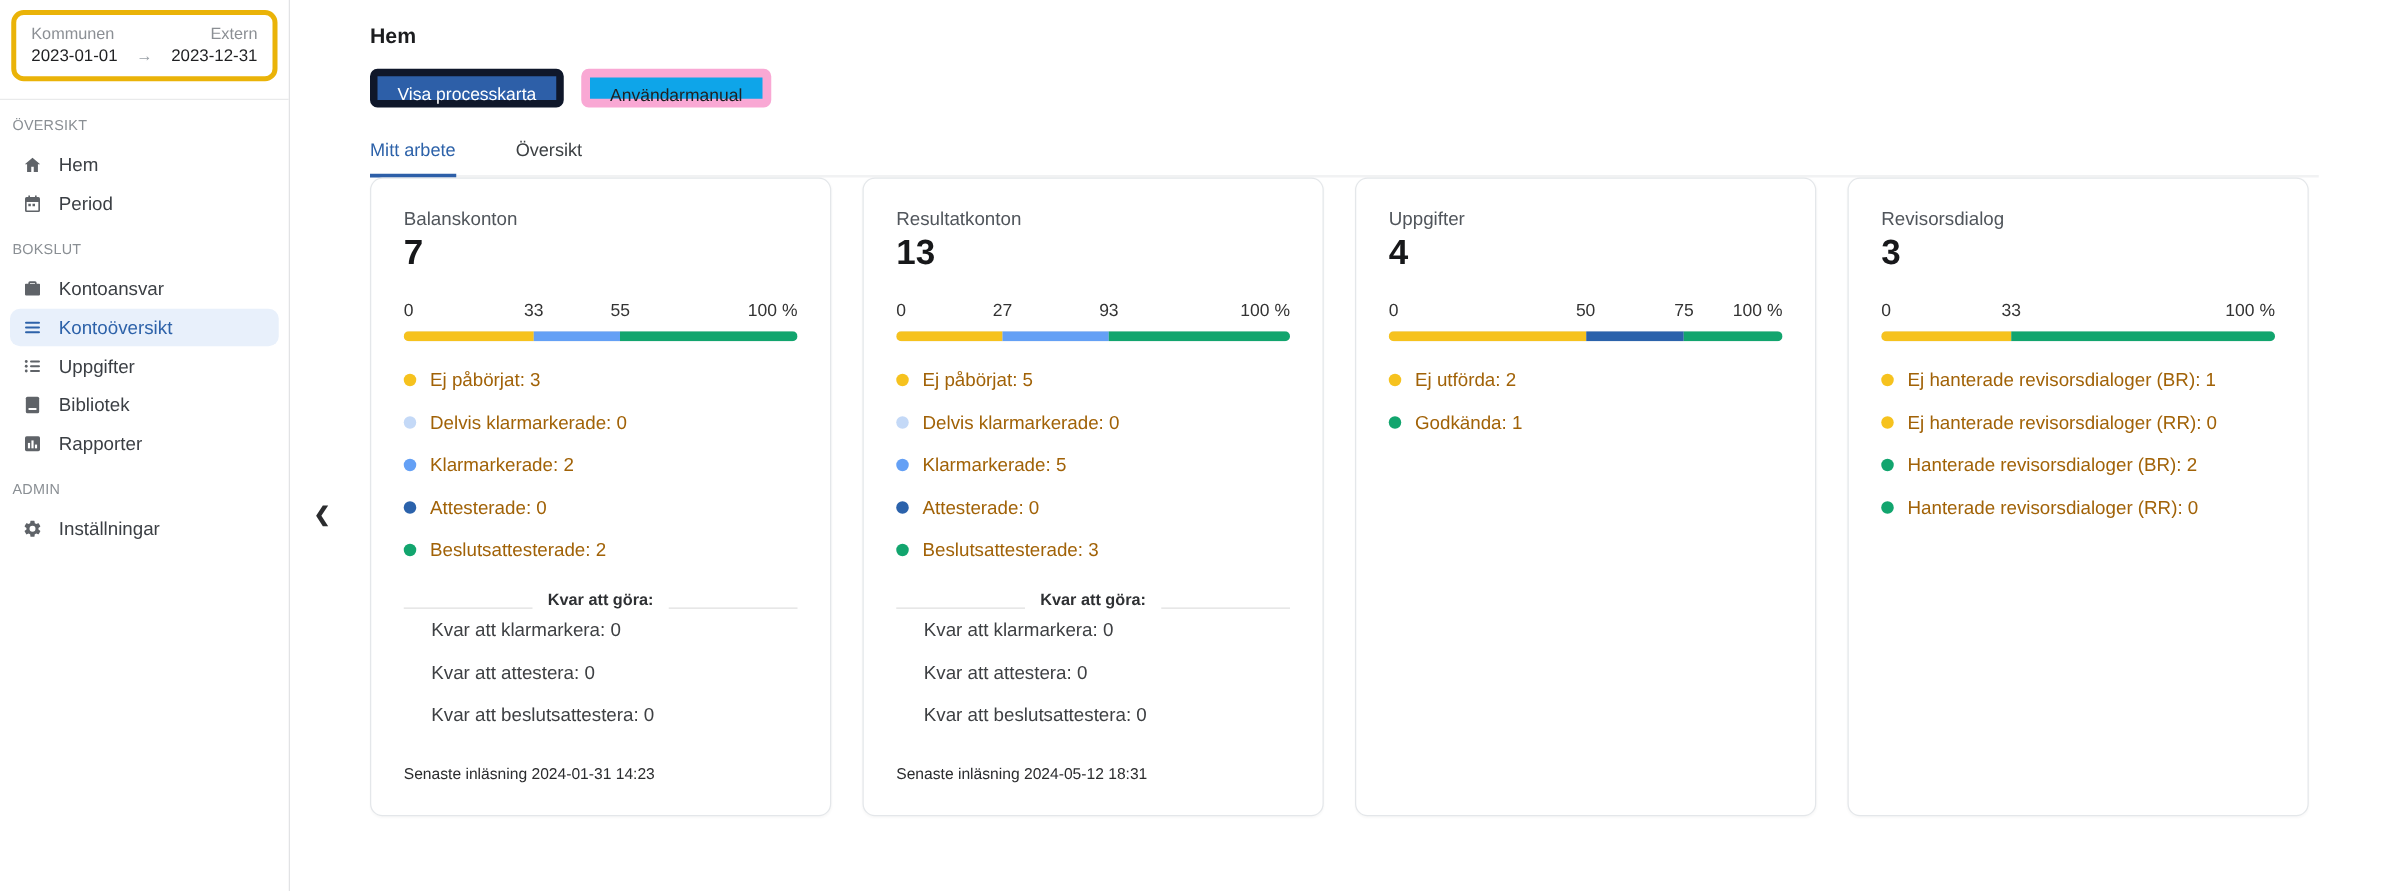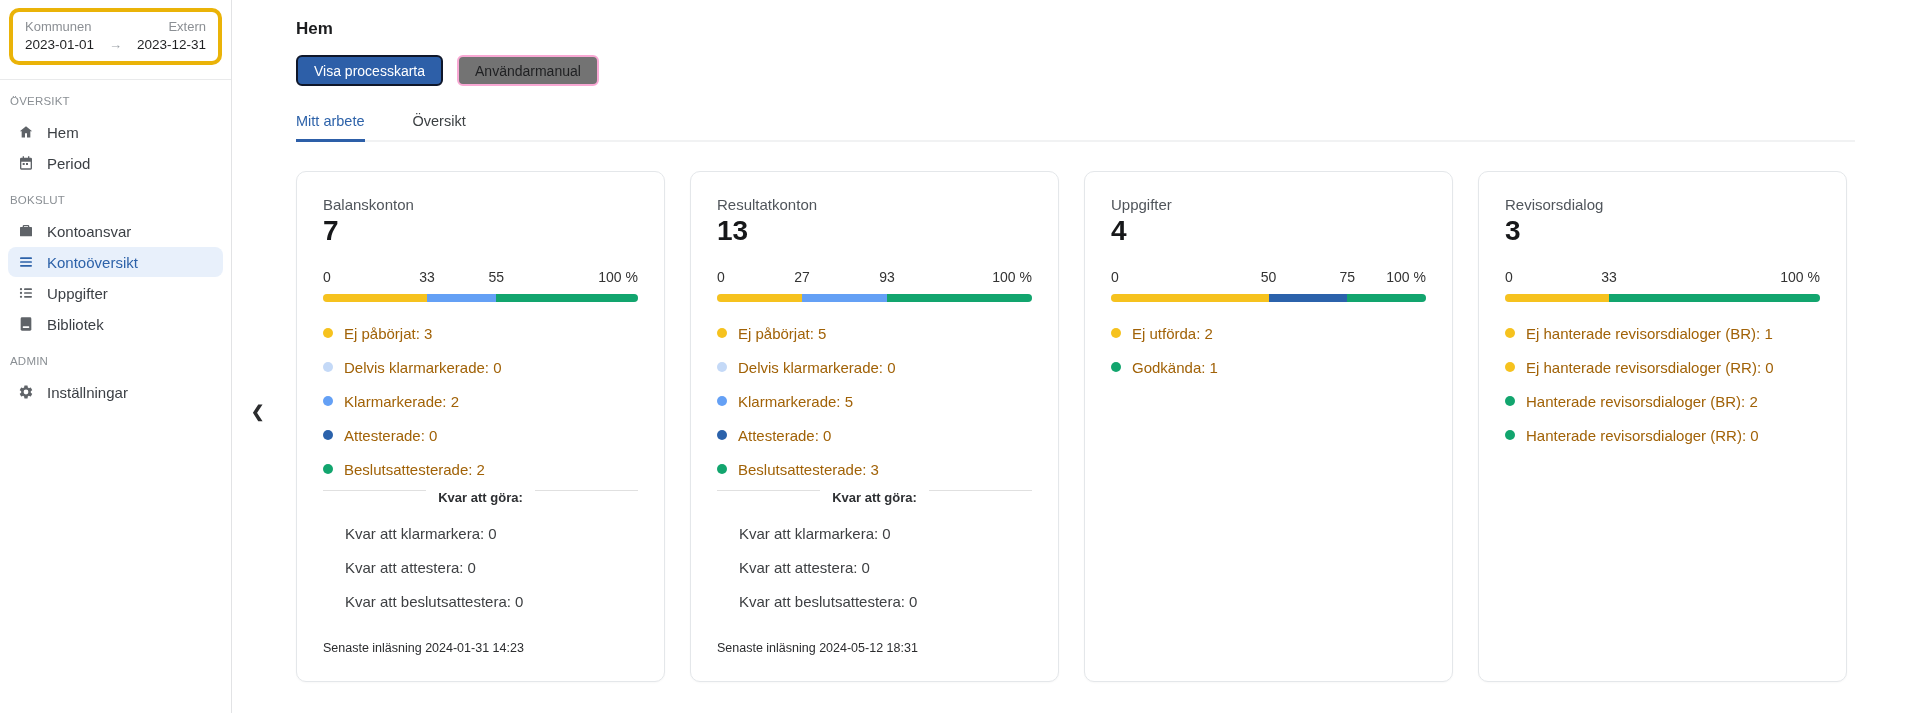--- a/index.html
+++ b/index.html
@@ -31,42 +31,42 @@
 
   
   .collapse-btn{position:absolute;left:247px;top:398px;background:transparent;border:none;
     font-size:16px;font-weight:bold;color:#2b2c2e;cursor:pointer;padding:4px;font-family:inherit;}
 
   
   main{flex:1;box-sizing:border-box;padding:18px 50px 0 64px;background:#fff;min-width:0;}
   h1{font-size:17px;line-height:22px;margin:0;font-weight:700;color:#1c1d1f;}
   .btn-row{margin-top:15px;display:flex;gap:14px;}
   .btn{height:31px;padding:0 16px;border-radius:6px;font-size:14px;font-family:inherit;cursor:pointer;line-height:29px;}
-  .btn.primary{background:#2d5fa8;color:#fff;border:2px solid #0f172a;}
-  .btn.secondary{background:#737373;color:#1f2022;border:2px solid #f9a8d4;}
+  .btn.primary{background:#2d5fa8;color:#fff;border:6px solid #0f172a;}
+  .btn.secondary{background:#0ea5e9;color:#1f2022;border:7px solid #f9a8d4;}
   .tabs{margin-top:27px;display:flex;gap:48px;border-bottom:2px solid #f1f2f3;}
   .tab{padding-bottom:10px;font-size:14.5px;color:#3c4043;cursor:pointer;margin-bottom:-2px;}
   .tab.active{color:#2d62a9;border-bottom:3px solid #2d5fa8;}
 
   
-  .cards{margin-top:29px;display:flex;gap:25px;}
+  .cards{display:flex;gap:25px;}
   .card{width:369px;min-width:369px;height:511px;box-sizing:border-box;background:#fff;
     border:1px solid #e4e7ea;border-radius:10px;padding:24px 26px;
     display:flex;flex-direction:column;box-shadow:0 1px 2px rgba(0,0,0,.03);}
   .card-title{font-size:15px;color:#50555b;}
   .card-count{font-size:28px;font-weight:700;color:#17181a;margin-top:2px;line-height:32px;}
   .scale{position:relative;height:18px;margin-top:22px;font-size:14px;color:#333;}
   .tick{position:absolute;top:0;white-space:nowrap;}
   .bar{margin-top:7px;height:8px;border-radius:4px;overflow:hidden;display:flex;background:#ececec;}
   .seg{height:100%;}
   .legend{margin-top:14px;}
   .legend-row{display:flex;align-items:center;gap:11px;height:34px;}
   .dot{width:10px;height:10px;border-radius:50%;flex:none;}
   .legend-text{font-size:15px;color:#a16207;white-space:nowrap;}
-  .todo-divider{display:flex;align-items:flex-start;gap:12px;height:26px;margin-top:4px;}
+  .todo-divider{display:flex;align-items:flex-end;gap:12px;height:26px;margin-top:4px;}
   .line{flex:1;height:1px;background:#e0e0e0;}
   .todo-title{font-size:13px;font-weight:700;color:#2e3033;}
   .todo-row{height:34px;display:flex;align-items:center;padding-left:22px;font-size:15px;color:#3e4043;}
   .card-footer{margin-top:auto;font-size:12.5px;color:#2b2c2e;padding-bottom:2px;}
 </style>
 </head>
 <body>
 
 <div class="app">
 
@@ -138,20 +138,31 @@
           </div>
           <div class="nav-item">
             <span class="nav-icon">
               <svg viewBox="0 0 24 24" fill="currentColor">
                 <path d="M6 2h12a2 2 0 0 1 2 2v16a2 2 0 0 1-2 2H6a2 2 0 0 1-2-2V4a2 2 0 0 1 2-2z"></path>
                 <rect x="7" y="15.5" width="10" height="2.4" rx="1.2" fill="#fff"></rect>
               </svg>
             </span>
             <span class="nav-label">Bibliotek</span>
           </div>
+          <div class="nav-item">
+            <span class="nav-icon">
+              <svg viewBox="0 0 24 24" fill="currentColor">
+                <path d="M5 3h14a2 2 0 0 1 2 2v14a2 2 0 0 1-2 2H5a2 2 0 0 1-2-2V5a2 2 0 0 1 2-2z"></path>
+                <rect x="6.5" y="11" width="2.6" height="6.5" fill="#fff"></rect>
+                <rect x="10.7" y="8" width="2.6" height="9.5" fill="#fff"></rect>
+                <rect x="14.9" y="13" width="2.6" height="4.5" fill="#fff"></rect>
+              </svg>
+            </span>
+            <span class="nav-label">Rapporter</span>
+          </div>
         </div>
         <div class="nav-section">
           <div class="nav-section-label">ADMIN</div>
           <div class="nav-item">
             <span class="nav-icon">
               <svg viewBox="0 0 24 24" fill="currentColor">
                 <path d="M19.14 12.94c.04-.3.06-.61.06-.94s-.02-.64-.07-.94l2.03-1.58a.5.5 0 0 0 .12-.64l-1.92-3.32a.5.5 0 0 0-.61-.22l-2.39.96a7.3 7.3 0 0 0-1.62-.94l-.36-2.54a.5.5 0 0 0-.5-.42h-3.84a.5.5 0 0 0-.5.42l-.36 2.54c-.59.24-1.13.56-1.62.94l-2.39-.96a.5.5 0 0 0-.61.22L2.64 8.84a.5.5 0 0 0 .12.64l2.03 1.58c-.05.3-.07.63-.07.94s.02.64.07.94l-2.03 1.58a.5.5 0 0 0-.12.64l1.92 3.32c.14.24.42.34.61.22l2.39-.96c.49.38 1.03.7 1.62.94l.36 2.54c.05.24.25.42.5.42h3.84c.25 0 .46-.18.5-.42l.36-2.54c.59-.24 1.13-.56 1.62-.94l2.39.96c.23.09.47 0 .61-.22l1.92-3.32a.5.5 0 0 0-.12-.64l-2.01-1.58zM12 15.6A3.6 3.6 0 1 1 12 8.4a3.6 3.6 0 0 1 0 7.2z"></path>
               </svg>
             </span>
             <span class="nav-label">Inställningar</span>

